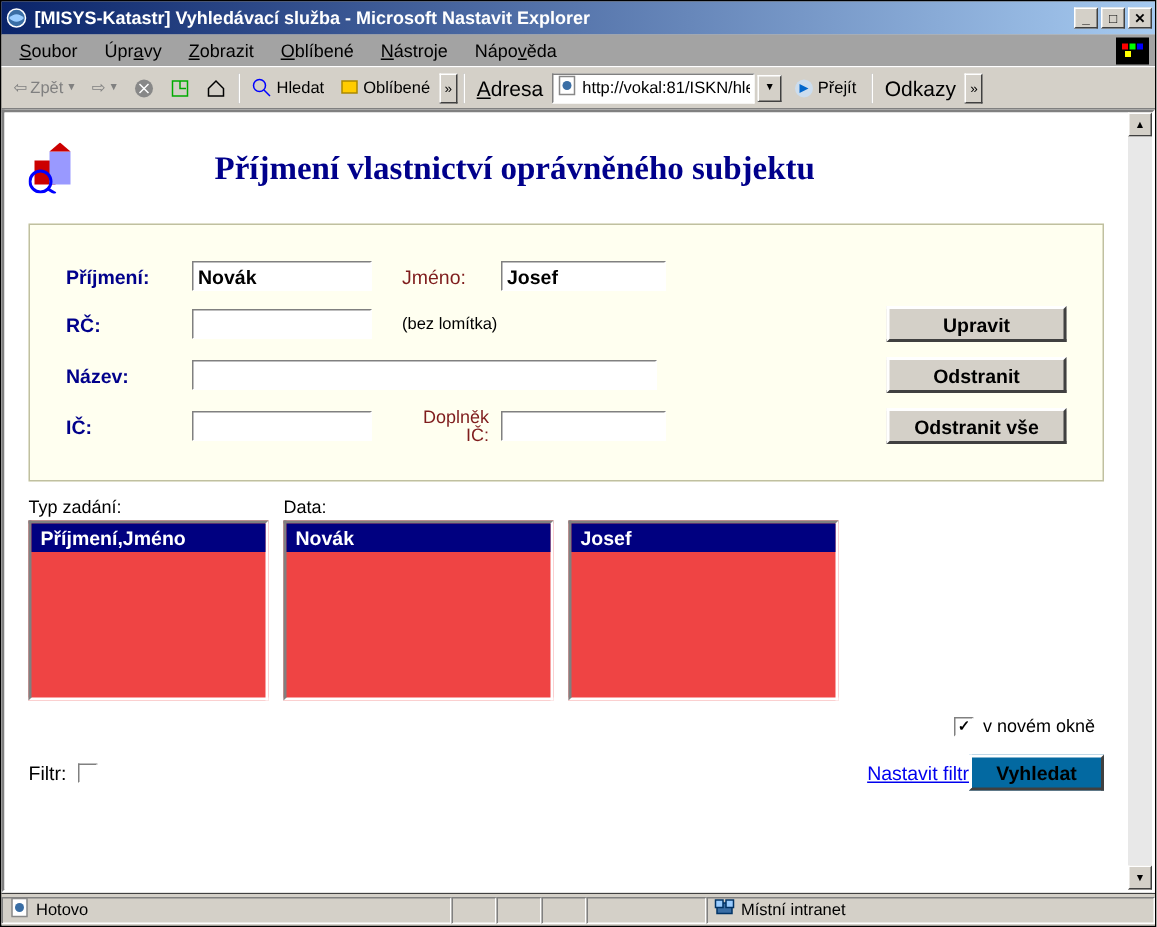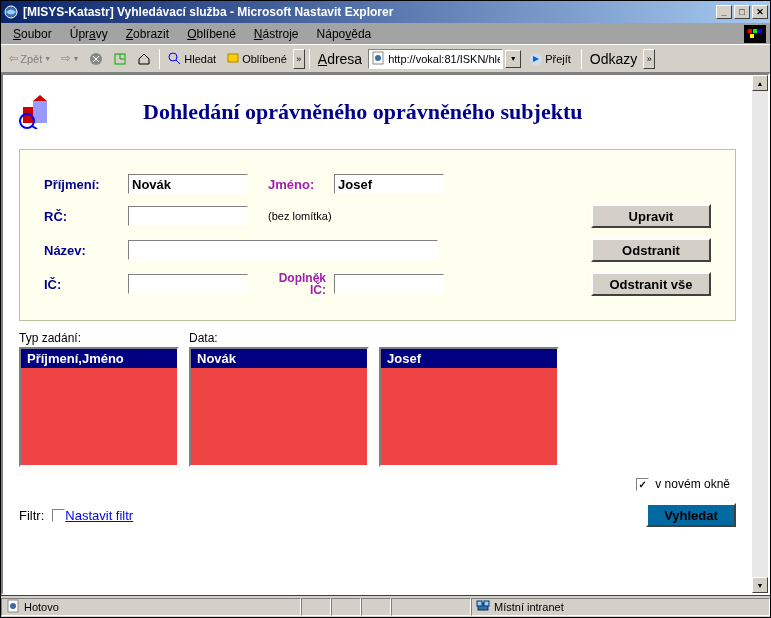--- a/index.html
+++ b/index.html
@@ -186,22 +186,22 @@
     gap: 8px;
   }
   .form-row:last-child { margin-bottom: 0; }
   .lbl {
     color: #00008b;
     font-weight: bold;
     font-size: 13px;
     width: 76px;
   }
   .lbl-sm {
-    color: #a21caf;
-    font-weight: bold;
+    color: #7f1d1d;
+    font-weight: normal;
     font-size: 13px;
   }
   .txt-input {
     height: 20px;
     border: 1px solid;
     border-color: #808080 #fff #fff #808080;
     background: #fff;
     padding: 0 3px;
     font-family: Arial, sans-serif;
     font-size: 13px;
@@ -409,21 +409,21 @@
       <div class="header-row">
         <span class="logo-icon">
           <svg width="34" height="34" viewBox="0 0 34 34">
             <rect x="4" y="12" width="14" height="16" fill="#c00"></rect>
             <rect x="14" y="6" width="14" height="22" fill="#99f"></rect>
             <polygon points="14,6 21,0 28,6" fill="#c00"></polygon>
             <circle cx="8" cy="26" r="7" fill="none" stroke="#00f" stroke-width="2"></circle>
             <line x1="13" y1="31" x2="18" y2="34" stroke="#00f" stroke-width="2"></line>
           </svg>
         </span>
-        <span class="page-title">Dohledání oprávněného oprávněného subjektu</span>
+        <span class="page-title">Příjmení vlastnictví oprávněného subjektu</span>
       </div>
 
       <div class="form-panel">
 
         <div class="form-row">
           <span class="lbl">Příjmení:</span>
           <input class="txt-input" style="width: 120px;" value="Novák">
           <span class="lbl-sm" style="margin-left:12px;width:58px">Jméno:</span>
           <input class="txt-input" style="width: 110px;" value="Josef">
         </div>
@@ -476,21 +476,21 @@
       </div>
 
       <div class="bottom-row" style="justify-content:flex-end;gap:6px;padding-right:6px;">
         <span class="chk">✓</span>
         <span style="font-size:12px">v novém okně</span>
       </div>
 
       <div class="bottom-row">
         <span style="font-size:13px;margin-right:8px">Filtr:</span>
         <span class="chk"></span>
-        <span style="flex:1;text-align:left">
+        <span style="flex:1;text-align:right">
           <a class="link">Nastavit filtr</a>
         </span>
         <button class="search-btn">Vyhledat</button>
       </div>
 
     </div>
     <div class="vscroll">
       <div class="scroll-btn">▲</div>
       <div class="scroll-track"></div>
       <div class="scroll-btn">▼</div>

